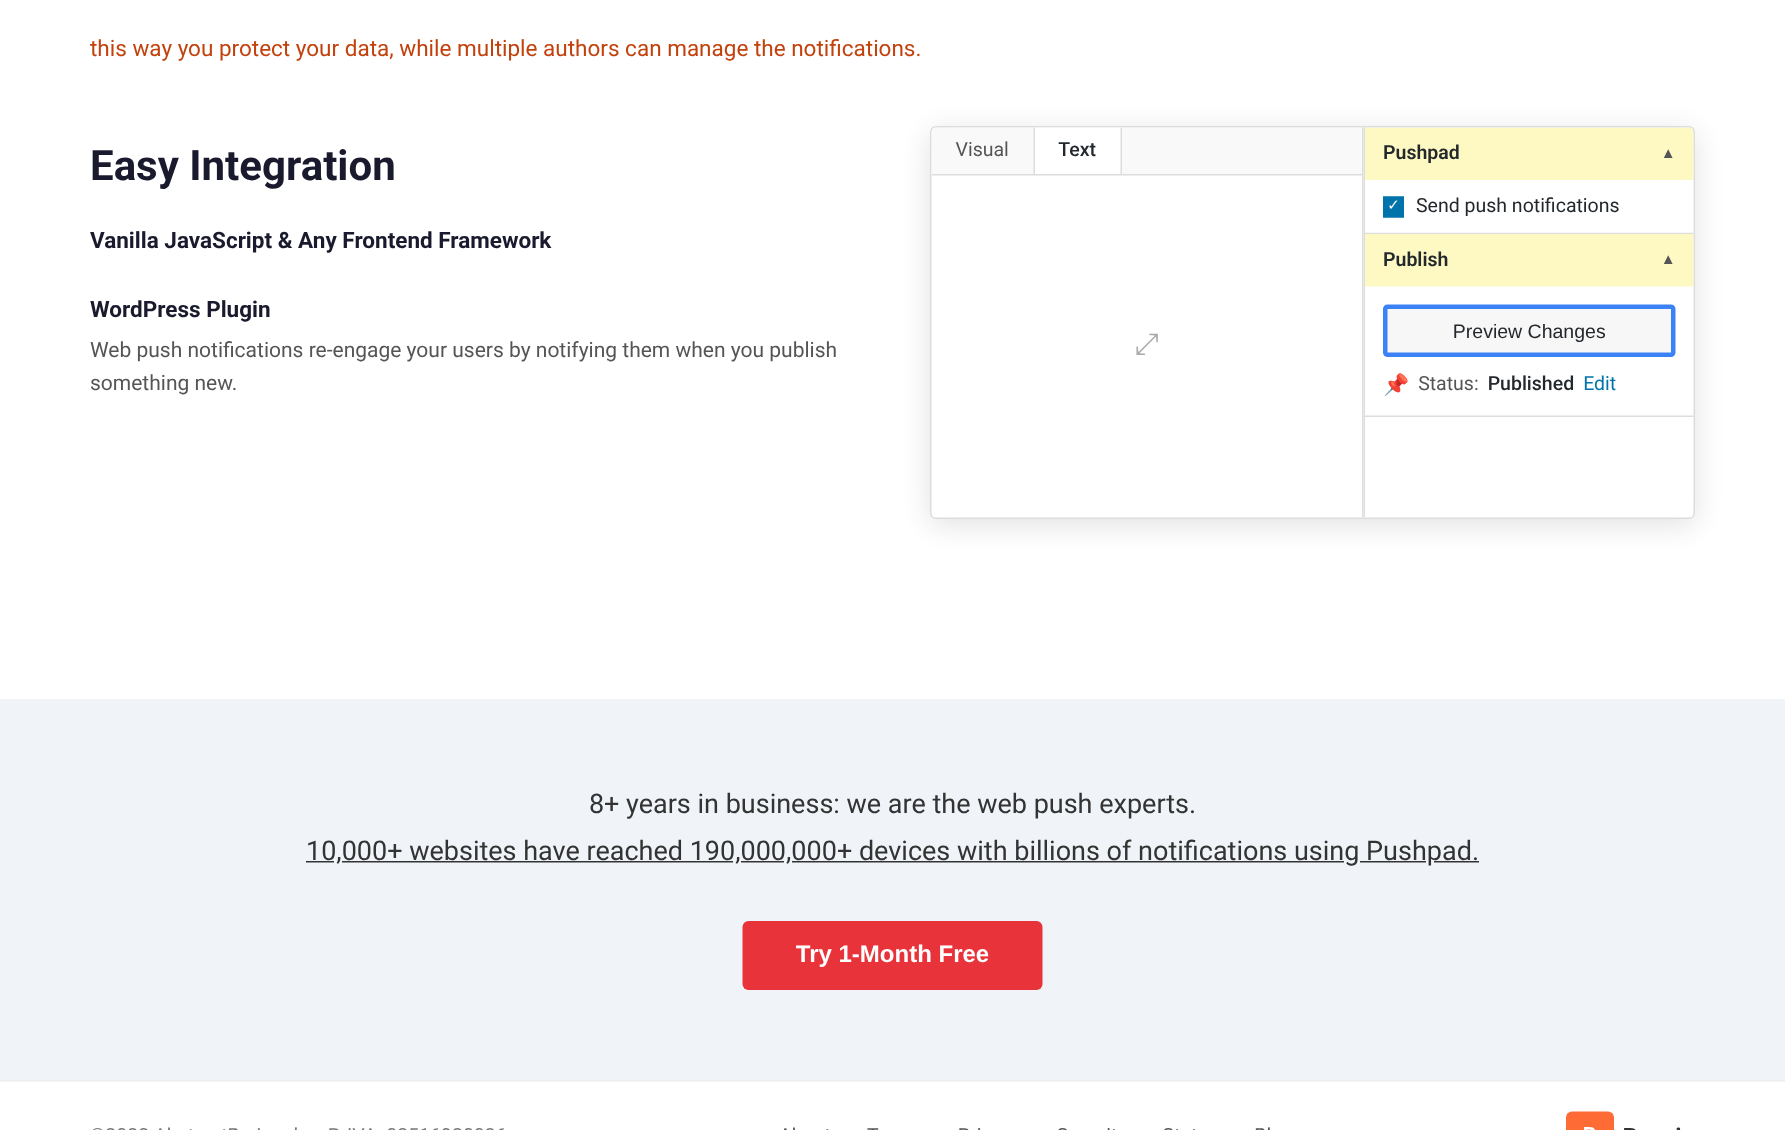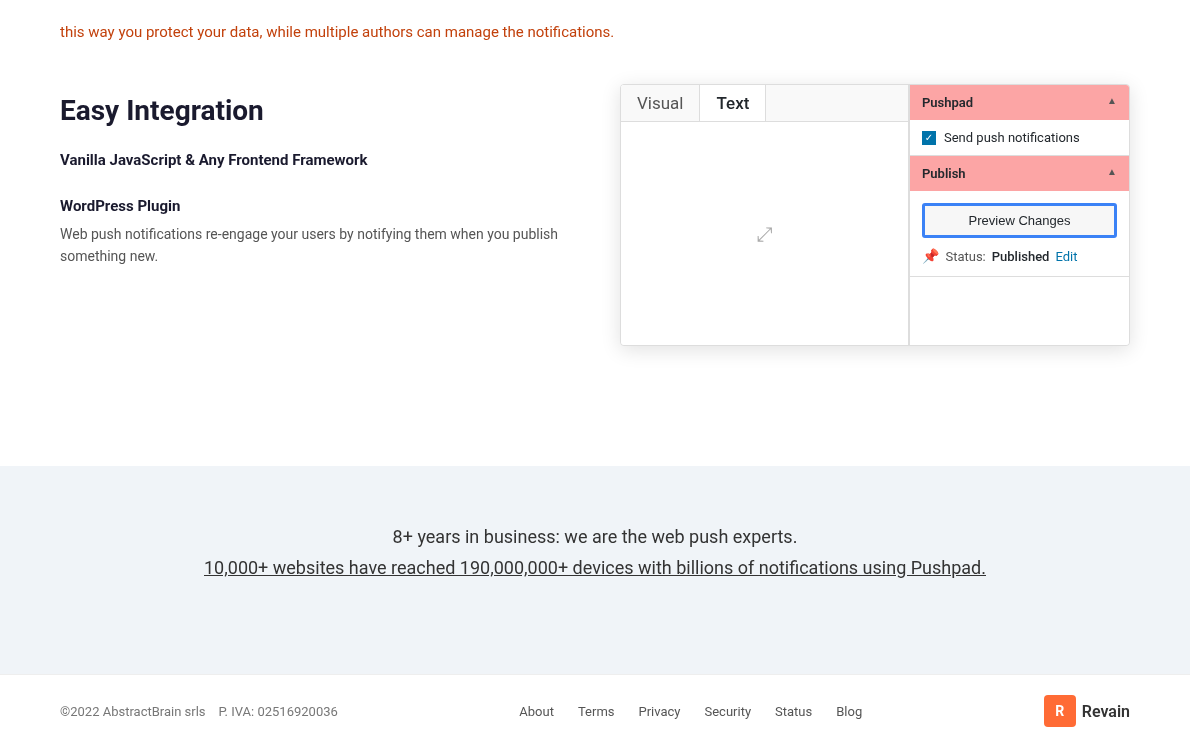--- a/index.html
+++ b/index.html
@@ -76,21 +76,21 @@
     }
 
     .wp-tabs {
       display: flex;
       border-bottom: 1px solid #ddd;
       background: #f9f9f9;
     }
 
     .wp-tab {
       padding: 8px 16px;
-      font-size: 17px;
+      font-size: 13px;
       color: #555;
       cursor: pointer;
       border-right: 1px solid #ddd;
     }
 
     .wp-tab.active {
       background: #fff;
       color: #23282d;
       font-weight: 500;
     }
@@ -113,23 +113,24 @@
       background: #fff;
       border-left: 1px solid #ddd;
     }
 
     .wp-sidebar-section {
       border-bottom: 1px solid #ddd;
     }
 
     .wp-sidebar-header {
       display: flex;
+      align-items: center;
       justify-content: space-between;
       padding: 10px 12px;
-      background: #fca5a5;
+      background: #fef9c3;
       cursor: pointer;
     }
 
     .wp-sidebar-title {
       font-size: 13px;
       font-weight: 600;
       color: #23282d;
     }
 
     .wp-sidebar-toggle {
@@ -396,20 +397,21 @@
         </div>
       </div>
     </div>
 
   </div>
 </div>
 
 <div class="stats-section">
   <div class="stats-line1">8+ years in business: we are the web push experts.</div>
   <div class="stats-line2">10,000+ websites have reached 190,000,000+ devices with billions of notifications using Pushpad.</div>
+  <button class="cta-button">Try 1-Month Free</button>
 </div>
 
 <footer class="footer">
   <div class="footer-left">
     <span>©2022 AbstractBrain srls</span>
     &nbsp;&nbsp;
     <span>P. IVA: 02516920036</span>
   </div>
 
   <nav class="footer-links">

